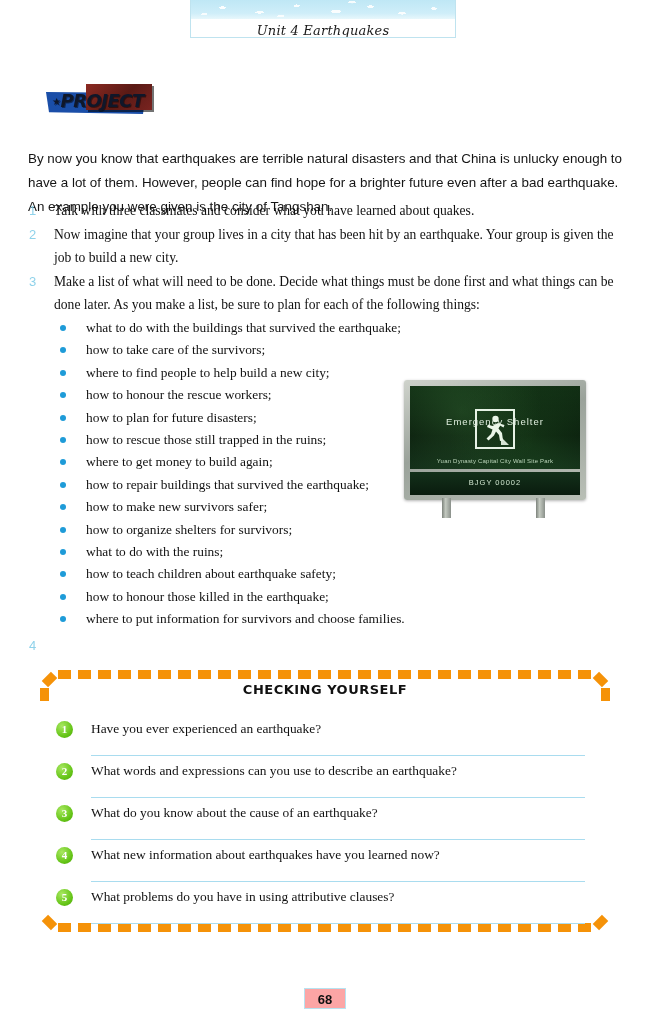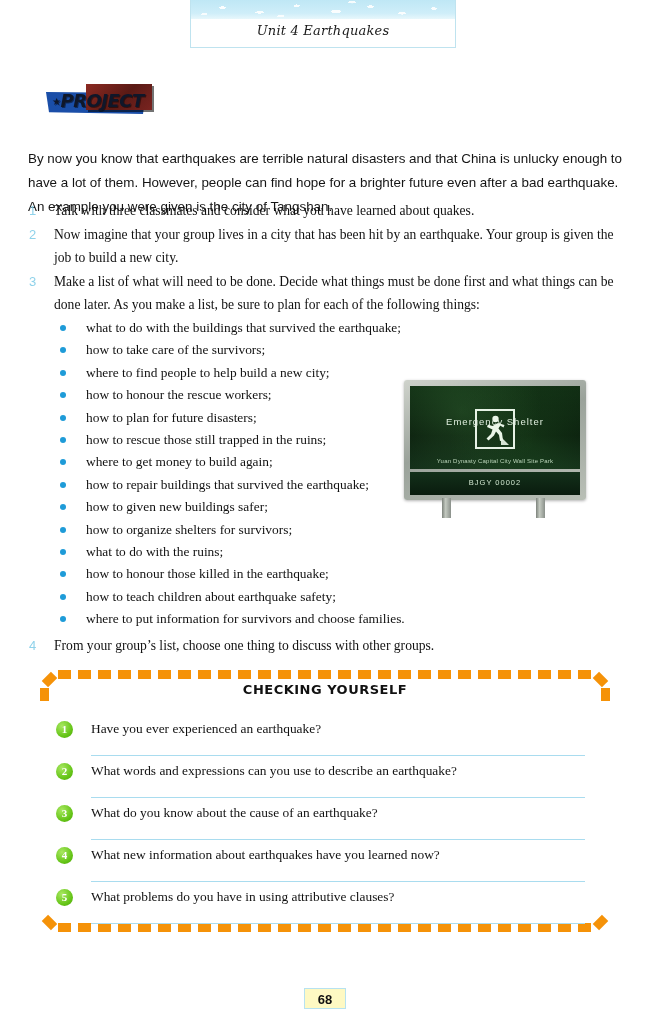--- a/index.html
+++ b/index.html
@@ -15,21 +15,21 @@
     color: #111111;
     overflow: hidden;
   }
 
   
   .unit-header {
     position: absolute;
     left: 190px;
     top: 0px;
     width: 266px;
-    height: 48px;
+    height: 38px;
     border: 1px solid #bfe3ef;
     border-top: none;
     box-sizing: border-box;
     background: #ffffff;
     overflow: hidden;
   }
   .unit-header-water {
     position: absolute;
     left: 0; top: 0;
     width: 100%;
@@ -364,21 +364,21 @@
     width: 42px;
     height: 21px;
     line-height: 21px;
     text-align: center;
     border: 1px solid #b7e2f0;
     box-sizing: border-box;
     font-family: "Liberation Sans", sans-serif;
     font-weight: bold;
     font-size: 13px;
     color: #111111;
-    background: #fef9c3;
+    background: #fca5a5;
   }
 </style>
 </head>
 <body>
 
 <div class="unit-header">
   <div class="unit-header-water"></div>
   <div class="unit-header-title">Unit 4 Earthquakes</div>
 </div>
 
@@ -407,25 +407,25 @@
 
 <div class="bullets">
   <div class="bullet-row"><span class="bullet-dot"></span><span>what to do with the buildings that survived the earthquake;</span></div>
   <div class="bullet-row"><span class="bullet-dot"></span><span>how to take care of the survivors;</span></div>
   <div class="bullet-row"><span class="bullet-dot"></span><span>where to find people to help build a new city;</span></div>
   <div class="bullet-row"><span class="bullet-dot"></span><span>how to honour the rescue workers;</span></div>
   <div class="bullet-row"><span class="bullet-dot"></span><span>how to plan for future disasters;</span></div>
   <div class="bullet-row"><span class="bullet-dot"></span><span>how to rescue those still trapped in the ruins;</span></div>
   <div class="bullet-row"><span class="bullet-dot"></span><span>where to get money to build again;</span></div>
   <div class="bullet-row"><span class="bullet-dot"></span><span>how to repair buildings that survived the earthquake;</span></div>
-  <div class="bullet-row"><span class="bullet-dot"></span><span>how to given new buildings safer;</span></div>
+  <div class="bullet-row"><span class="bullet-dot"></span><span>how to make new survivors safer;</span></div>
   <div class="bullet-row"><span class="bullet-dot"></span><span>how to organize shelters for survivors;</span></div>
   <div class="bullet-row"><span class="bullet-dot"></span><span>what to do with the ruins;</span></div>
+  <div class="bullet-row"><span class="bullet-dot"></span><span>how to teach children about earthquake safety;</span></div>
   <div class="bullet-row"><span class="bullet-dot"></span><span>how to honour those killed in the earthquake;</span></div>
-  <div class="bullet-row"><span class="bullet-dot"></span><span>how to teach children about earthquake safety;</span></div>
   <div class="bullet-row"><span class="bullet-dot"></span><span>where to put information for survivors and choose families.</span></div>
 </div>
 
 <div class="shelter-photo">
   <div class="sp-frame"></div>
   <div class="sp-upper">
     <div class="sp-title">Emergency  Shelter</div>
     <div class="sp-pictogram">
       <svg width="36" height="36" viewBox="0 0 36 36" aria-hidden="true">
         <circle cx="18.5" cy="8" r="3.2" fill="#eaf6e8"></circle>
@@ -437,21 +437,20 @@
   </div>
   <div class="sp-lower">
     <div class="sp-code">BJGY 00002</div>
   </div>
   <div class="sp-leg left"></div>
   <div class="sp-leg right"></div>
 </div>
 
 <div class="task-final">
   <span class="task-num">4</span>
-  <span>From your group’s list, choose one thing to discuss with other groups.</span>
 </div>
 
 <div class="checkbox-wrap">
   <div class="cb-edge cb-top"></div>
   <div class="cb-edge cb-bottom"></div>
   <div class="cb-edge cb-left"></div>
   <div class="cb-edge cb-right"></div>
   <div class="cb-corner cb-c-tl"></div>
   <div class="cb-corner cb-c-tr"></div>
   <div class="cb-corner cb-c-bl"></div>

